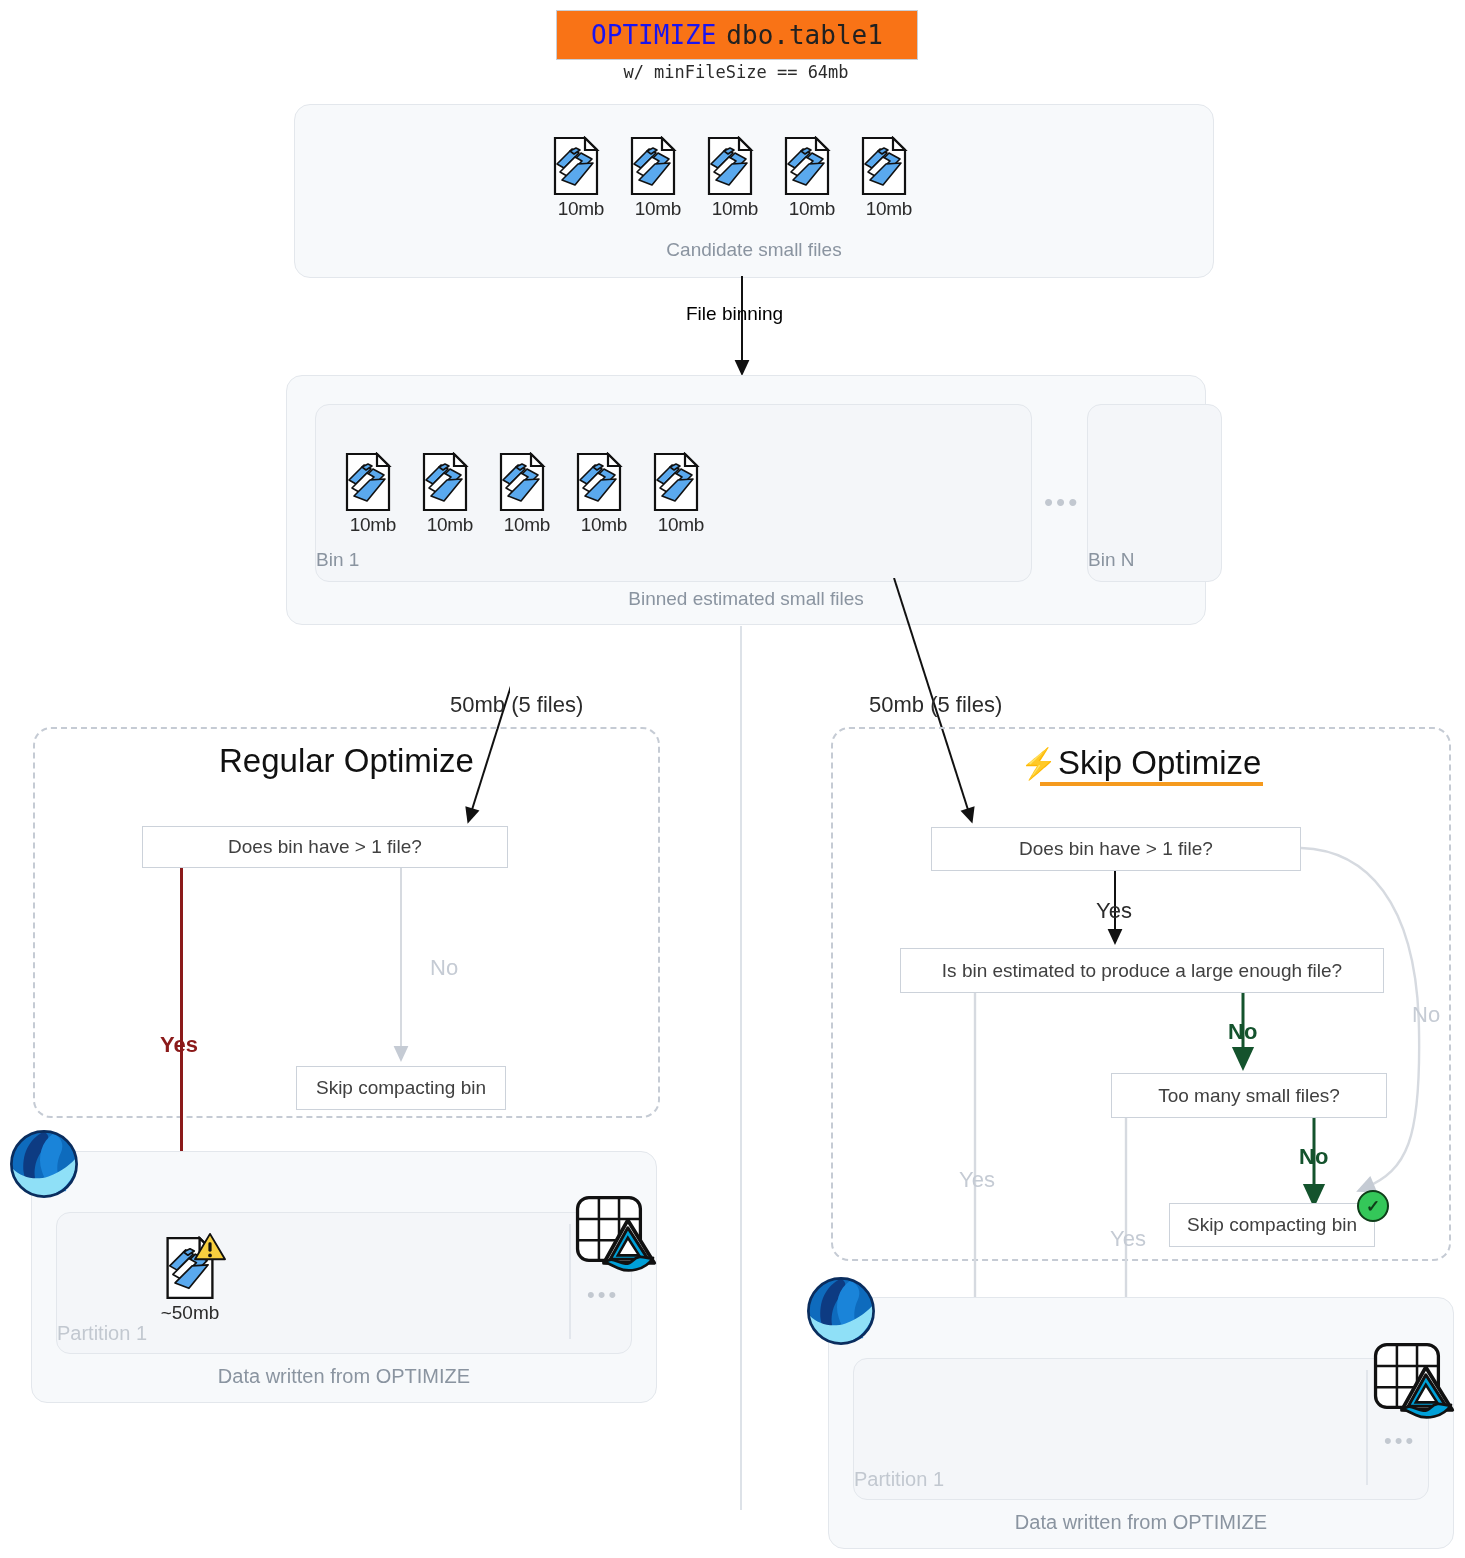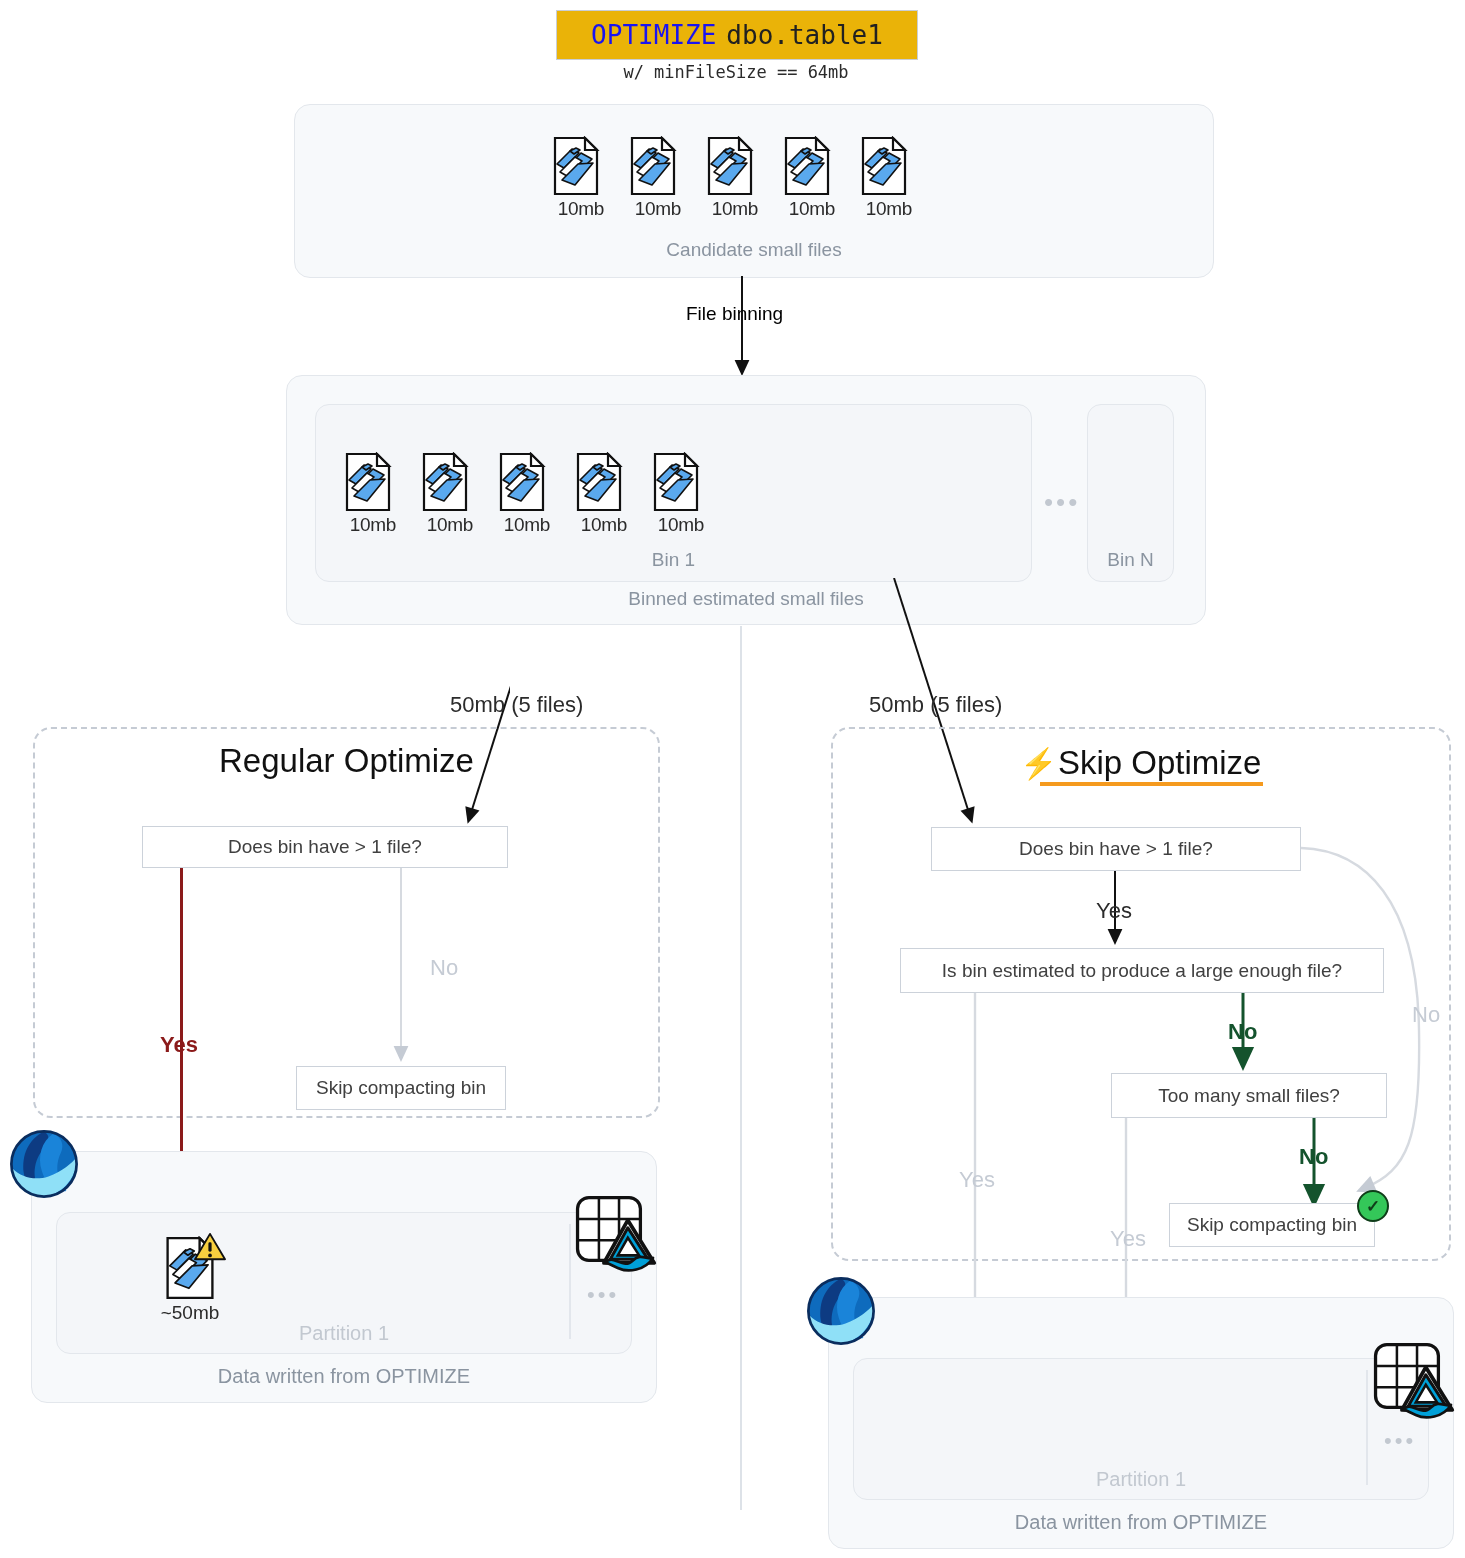--- a/index.html
+++ b/index.html
@@ -7,21 +7,21 @@
     width:1465px;height:1558px;position:relative;
     background:#ffffff;
     font-family:"Liberation Sans", sans-serif;
     color:#212121;
     overflow:hidden;
   }
   .abs{position:absolute;}
   
   #sql-box{
     left:556px;top:10px;width:360px;height:48px;
-    border:1px solid #c9ced6;background:#eab308;
+    border:1px solid #c9ced6;background:#f97316;
     display:flex;align-items:center;justify-content:center;
     font-family:"DejaVu Sans Mono","Liberation Mono",monospace;
     font-size:26px;letter-spacing:0px;
   }
   #sql-box .kw{color:#1a14ef;margin-right:10px;}
   #sql-sub{
     left:556px;top:62px;width:360px;text-align:center;
     font-family:"DejaVu Sans Mono","Liberation Mono",monospace;
     font-size:17px;color:#2b2b2b;
   }
@@ -30,21 +30,21 @@
     border:1px solid #e3e7ec;border-radius:16px;background:#f7f9fb;
   }
   .panel-label{
     position:absolute;left:0;right:0;text-align:center;
     color:#8a94a0;font-size:19px;
   }
   .inner{
     border:1px solid #e3e7ec;border-radius:14px;background:#f4f6f9;
   }
   .inner-label{
-    position:absolute;left:0;right:0;text-align:center;
+    position:absolute;left:0;right:0;
     color:#8a94a0;font-size:19px;
   }
   
   .file{width:56px;position:absolute;text-align:right;}
   .file .glyph{width:48px;height:60px;margin:0 auto;position:relative;}
   .file .cap{font-size:19px;color:#2b2b2b;margin-top:2px;letter-spacing:-.3px;}
   
   .dbox{
     position:absolute;border:1px solid #ccd2da;background:#fff;
     display:flex;align-items:center;justify-content:center;
@@ -202,21 +202,21 @@
   </div>
   <div class="file" style="left:308px;top:0px;">
     <div class="glyph"><svg width="48" height="60">
           <use href="#sym-parquet"></use>
         </svg></div>
     <div class="cap">10mb</div>
   </div>
 </div>
 <div class="abs dots" style="left:1044px;top:487px;">•••</div>
 
-<div class="abs inner" style="left:1087px;top:404px;width:85px;height:176px;">
+<div class="abs inner" style="left:1087px;top:404px;width:85px;height:176px;padding-left:48px;">
   <div class="inner-label" style="bottom:10px;">Bin N</div>
 </div>
 
 <svg class="abs" style="left:440px;top:578px;width:70px;height:248px;">
   <line x1="105" y1="0" x2="30" y2="238" stroke="#111" stroke-width="2" marker-end="url(#arrow-dark)"></line>
 </svg>
 <div class="abs lbl" style="left:450px;top:692px;color:#2b2b2b;">50mb (5 files)</div>
 
 <svg class="abs" style="left:890px;top:578px;width:110px;height:248px;">
   <line x1="4" y1="0" x2="80" y2="238" stroke="#111" stroke-width="2" marker-end="url(#arrow-dark)"></line>

